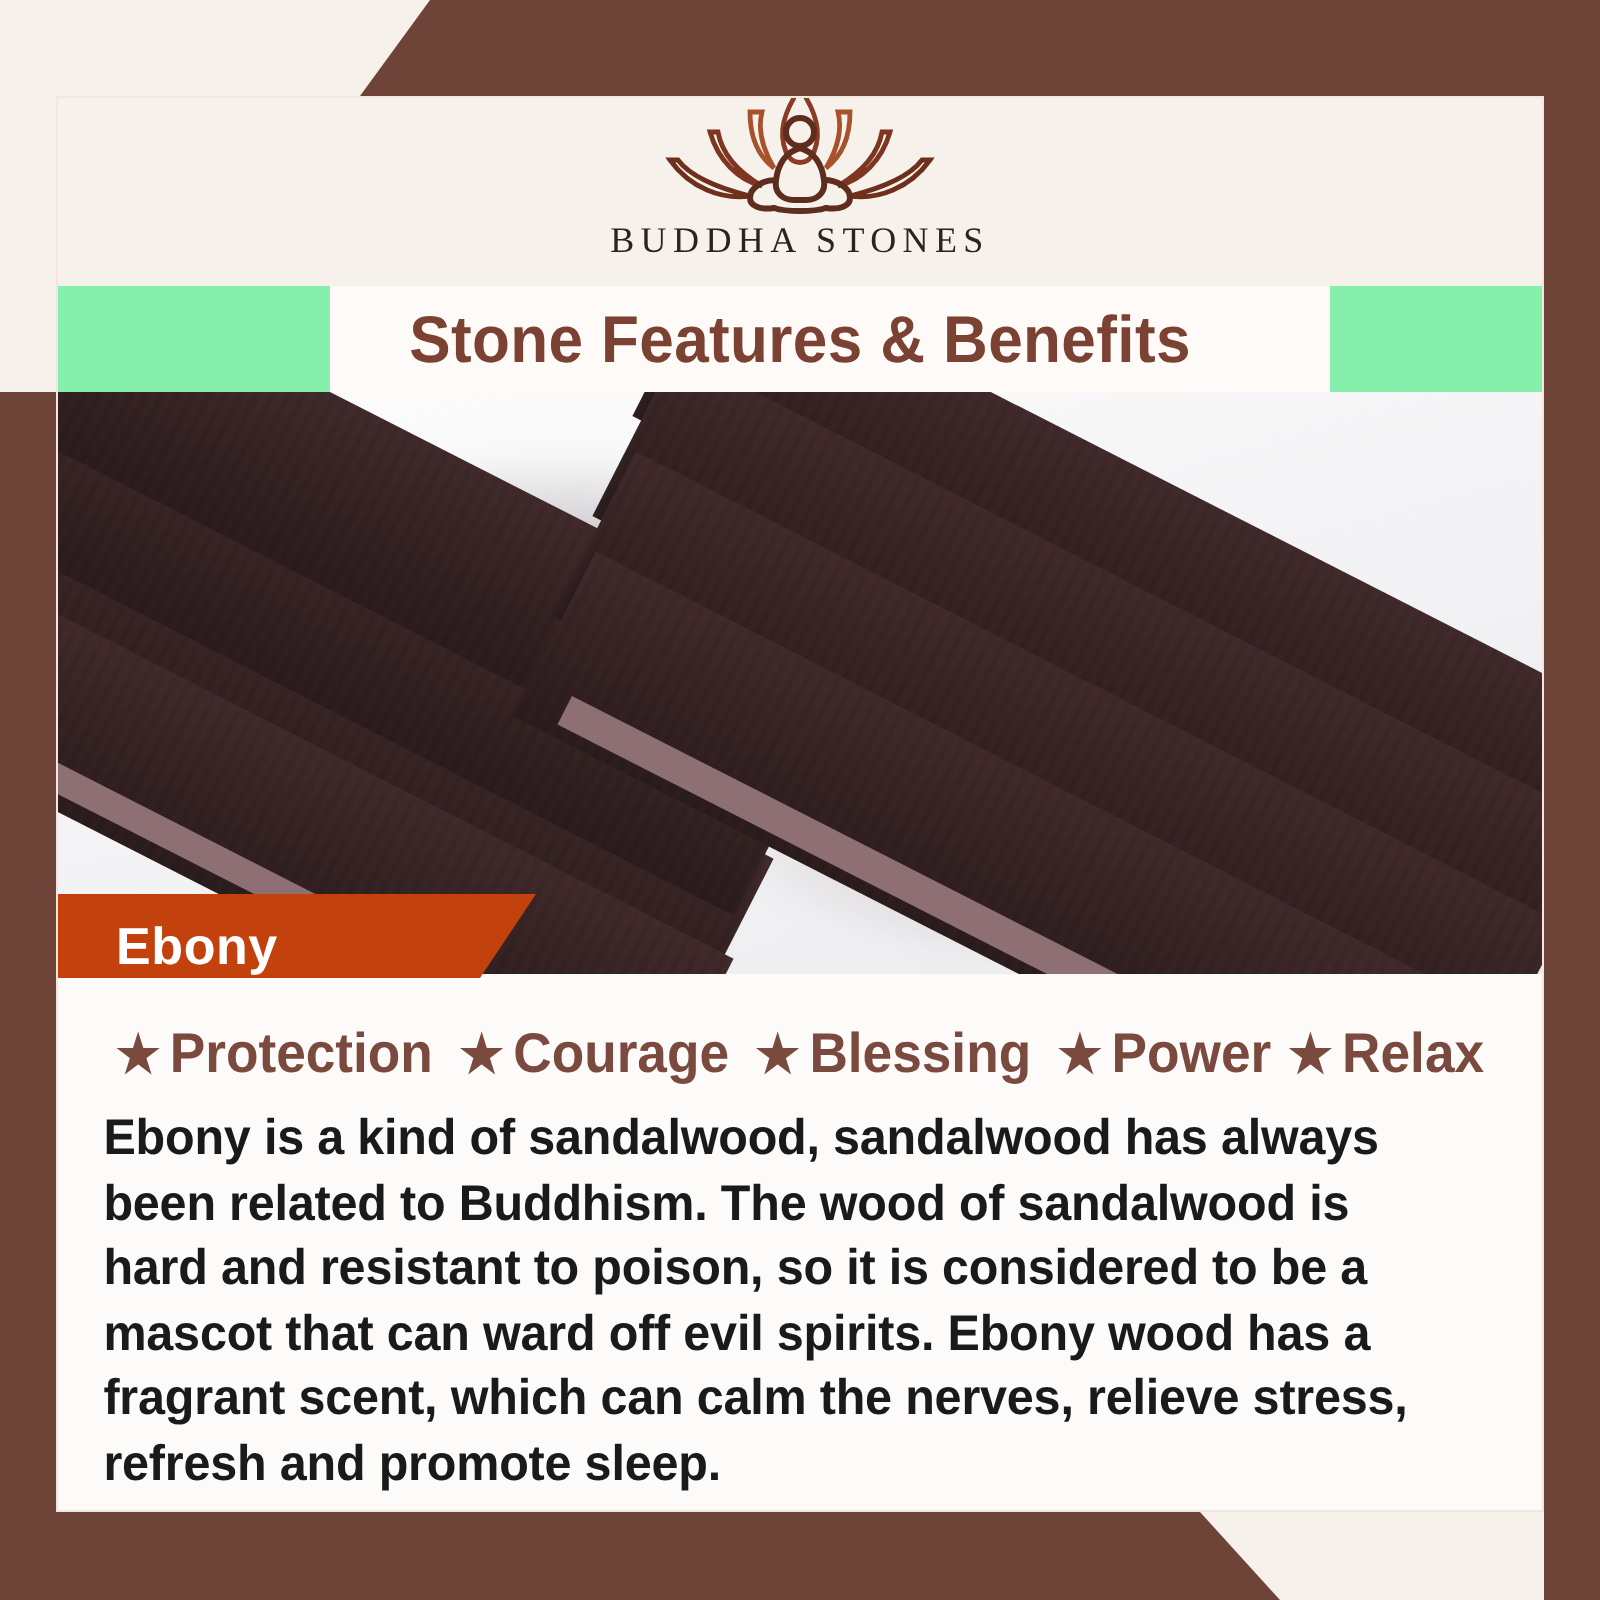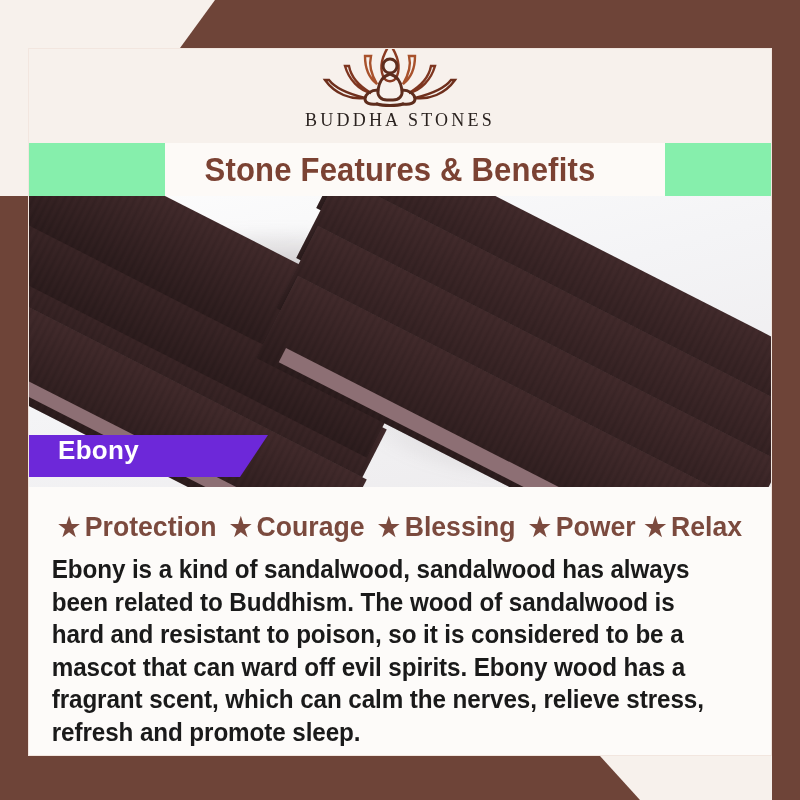--- a/index.html
+++ b/index.html
@@ -70,20 +70,21 @@
     z-index: 3;
     display: flex;
     flex-direction: column;
     align-items: center;
     justify-content: flex-start;
   }
   .logo-wrap {
     margin-top: -12px;
     display: flex;
     flex-direction: column;
+    align-items: center;
   }
   .logo-mark { display: block; }
   .logo-text {
     margin-top: 2px;
     font-family: "Liberation Serif", serif;
     font-size: 18px;
     letter-spacing: 3.2px;
     color: #2b2320;
     white-space: nowrap;
   }
@@ -151,27 +152,27 @@
   }
   .shadow-soft {
     position: absolute;
     background: radial-gradient(ellipse at center, rgba(120,110,115,0.45), rgba(120,110,115,0) 70%);
     filter: blur(6px);
   }
 
   
   .label-band {
     position: absolute;
-    top: 435px; left: 0;
+    top: 447px; left: 0;
     width: 268px; height: 42px;
-    background: #6d28d9;
+    background: #c2410c;
     clip-path: polygon(0 0, 268px 0, 240px 42px, 0 42px);
     z-index: 5;
     display: flex;
-    align-items: flex-start;
+    align-items: flex-end;
   }
   .label-text {
     margin-left: 58px;
     font-family: "Liberation Sans", sans-serif;
     font-weight: bold;
     font-size: 26px;
     color: #ffffff;
     letter-spacing: 0.3px;
   }
 

